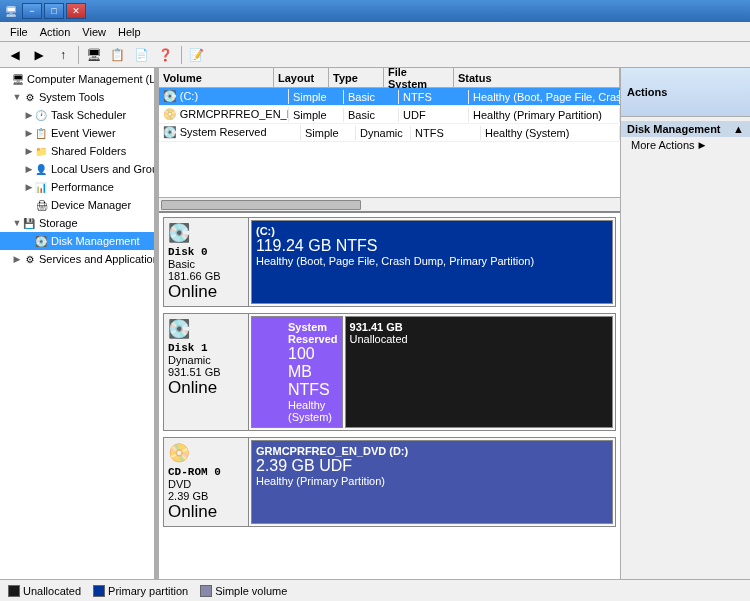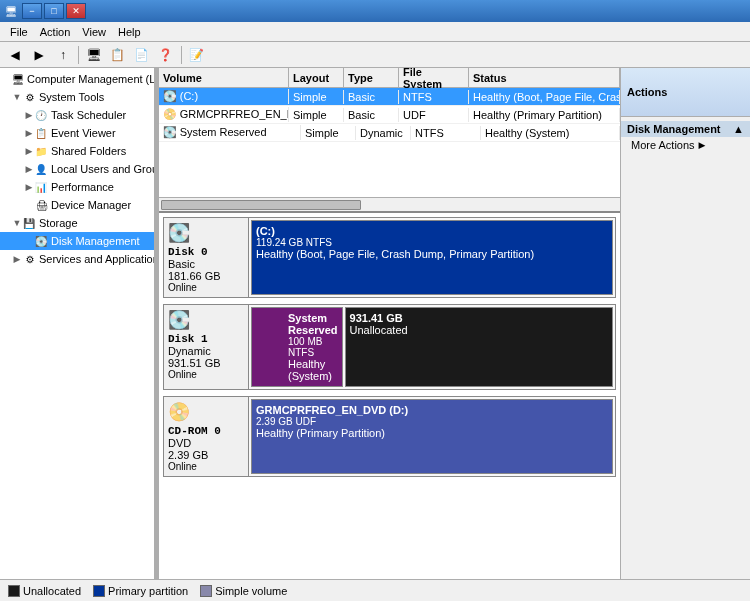--- a/index.html
+++ b/index.html
@@ -236,38 +236,38 @@
       border-right: 1px solid #888;
       font-size: 11px;
     }
     .disk-info .disk-icon {
       font-size: 18px;
       margin-bottom: 2px;
     }
     .disk-info .disk-name { font-weight: bold; font-size: 11px; font-family: Liberation Mono, monospace; }
     .disk-info .disk-type { font-size: 11px; }
     .disk-info .disk-size { font-size: 11px; }
-    .disk-info .disk-status { font-size: 10px; }
+    .disk-info .disk-status { font-size: 17px; }
     .disk-partitions {
       flex: 1;
       display: flex;
       align-items: stretch;
       padding: 2px;
       gap: 2px;
     }
     .partition {
       padding: 4px;
       font-size: 11px;
       border: 1px solid #888;
       display: flex;
       flex-direction: column;
       justify-content: flex-start;
     }
     .partition .part-name { font-weight: bold; font-size: 11px; }
-    .partition .part-size { font-size: 10px; }
+    .partition .part-size { font-size: 16px; }
     .partition .part-status { font-size: 11px; }
 
     
     .actions-pane {
       width: 130px;
       min-width: 130px;
       border-left: 1px solid #adadad;
       background: #f0f0f0;
       display: flex;
       flex-direction: column;
@@ -423,21 +423,21 @@
         </div>
       </div>
   </div>
 
   <div class="splitter"></div>
 
   <div class="right-pane">
 
     <div class="table-area">
       <div class="table-header">
-        <div class="th" style="width:130px">Volume</div>
+        <div class="th" style="width:115px">Volume</div>
         <div class="th" style="width:55px">Layout</div>
         <div class="th" style="width:55px">Type</div>
         <div class="th" style="width:70px">File System</div>
         <div class="th" style="flex:1">Status</div>
       </div>
       <div class="table-body" id="table-body">
       <div class="table-row selected">
             <div class="td" style="width: 130px;">💽 (C:)</div>
             <div class="td" style="width: 55px;">Simple</div>
             <div class="td" style="width: 55px;">Basic</div>
@@ -485,21 +485,21 @@
         </div>
         <div class="disk-row">
           <div class="disk-info">
             <div class="disk-icon">💽</div>
             <div class="disk-name">Disk 1</div>
             <div class="disk-type">Dynamic</div>
             <div class="disk-size">931.51 GB</div>
             <div class="disk-status">Online</div>
           </div>
           <div class="disk-partitions">
-            <div class="partition" style="flex: 1 1 0%; background: #701a75; color: white; padding-left: 36px;">
+            <div class="partition" style="flex: 1 1 0%; background: #8b5cf6; color: white; padding-left: 36px;">
               <div class="part-name">System Reserved</div>
               <div class="part-size">100 MB NTFS</div>
               <div class="part-status">Healthy (System)</div>
             </div>
             <div class="partition" style="flex: 9 1 0%; background: rgb(26, 26, 26); color: white;">
               <div class="part-name">931.41 GB</div>
               <div class="part-status">Unallocated</div>
             </div>
           </div>
         </div>

